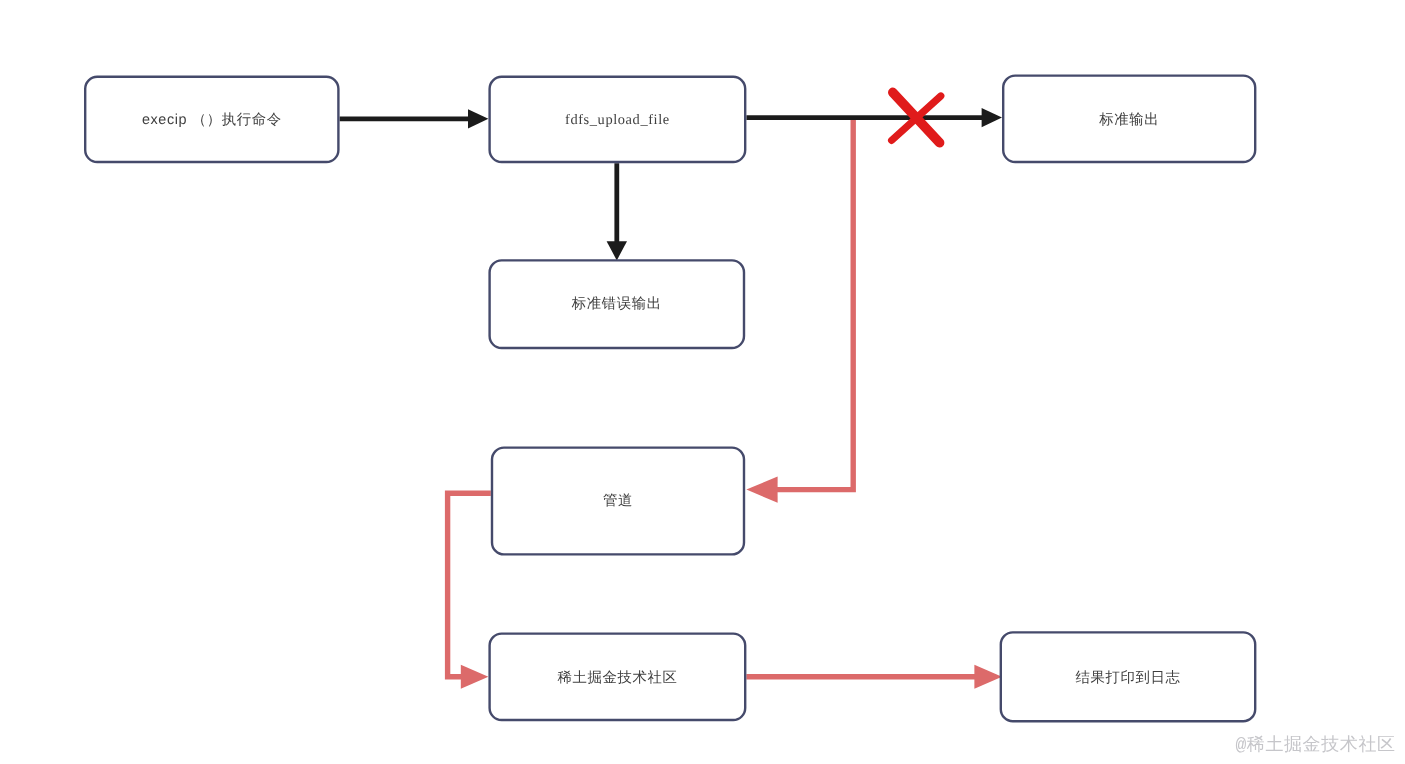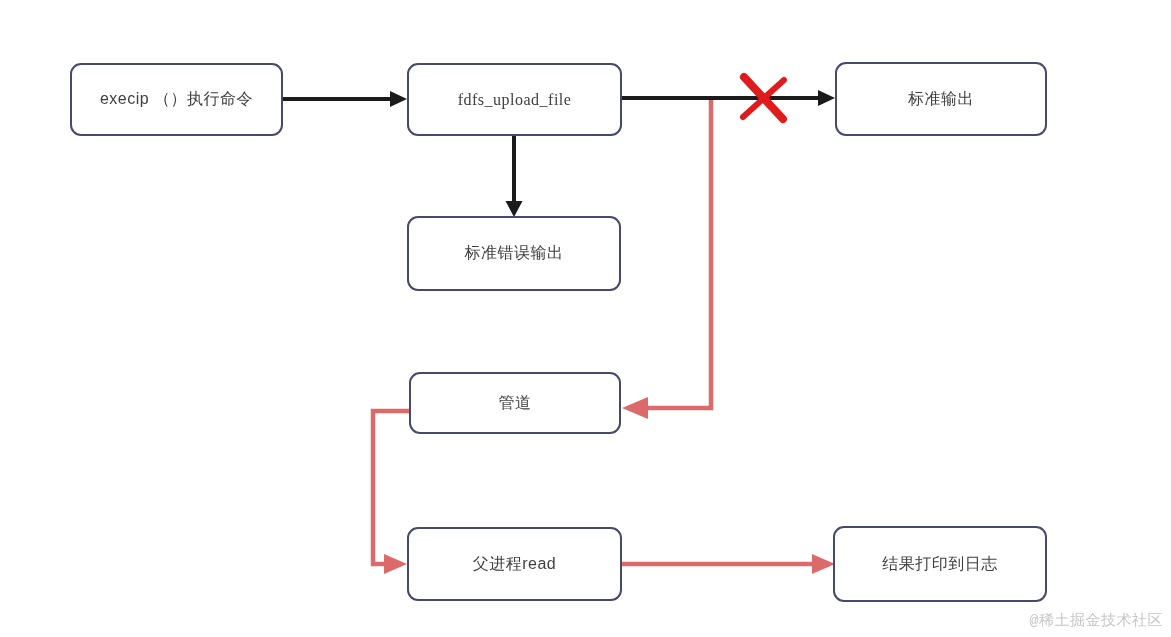--- a/index.html
+++ b/index.html
@@ -10,31 +10,31 @@
     font-family:"Liberation Sans",sans-serif;
     overflow:hidden;
   }
   .edges{position:absolute;left:0;top:0;width:1171px;height:637px;}
   .node{
     position:absolute;
     display:flex;align-items:center;justify-content:center;
     background:#ffffff;
     border:2px solid #454a6b;
     border-radius:11px;
-    font-size:16px;
+    font-size:12px;
     color:#3f3f3f;
     letter-spacing:0.5px;
     box-sizing:border-box;
     text-align:center;
   }
   #n-execip {left:70px;  top:63px;  width:213px; height:73px;}
   #n-fdfs   {left:407px; top:63px;  width:215px; height:73px;font-family:Liberation Serif, serif;}
   #n-stdout {left:835px; top:62px;  width:212px; height:74px;}
   #n-stderr {left:407px; top:216px; width:214px; height:75px;}
-  #n-pipe   {left:409px; top:372px; width:212px; height:62px;}
+  #n-pipe   {left:409px; top:372px; width:212px; height:91px;}
   #n-parent {left:407px; top:527px; width:215px; height:74px;}
   #n-log    {left:833px; top:526px; width:214px; height:76px;font-family:Liberation Mono, monospace;}
   .watermark{
     position:absolute;
     right:8px;bottom:7px;
     font-size:15px;
     color:#c6c6ca;
     letter-spacing:0.5px;
     font-family:Liberation Mono, monospace;
   }
@@ -96,21 +96,21 @@
 
   <div class="node" id="n-stdout">
     <span>标准输出</span>
   </div>
 
   <div class="node" id="n-pipe">
     <span>管道</span>
   </div>
 
   <div class="node" id="n-parent">
-    <span>父进程read</span>
+    <span>稀土掘金技术社区</span>
   </div>
 
   <div class="node" id="n-log">
     <span>结果打印到日志</span>
   </div>
 
   <div class="watermark">@稀土掘金技术社区</div>
 </div>
 
 </body></html>

